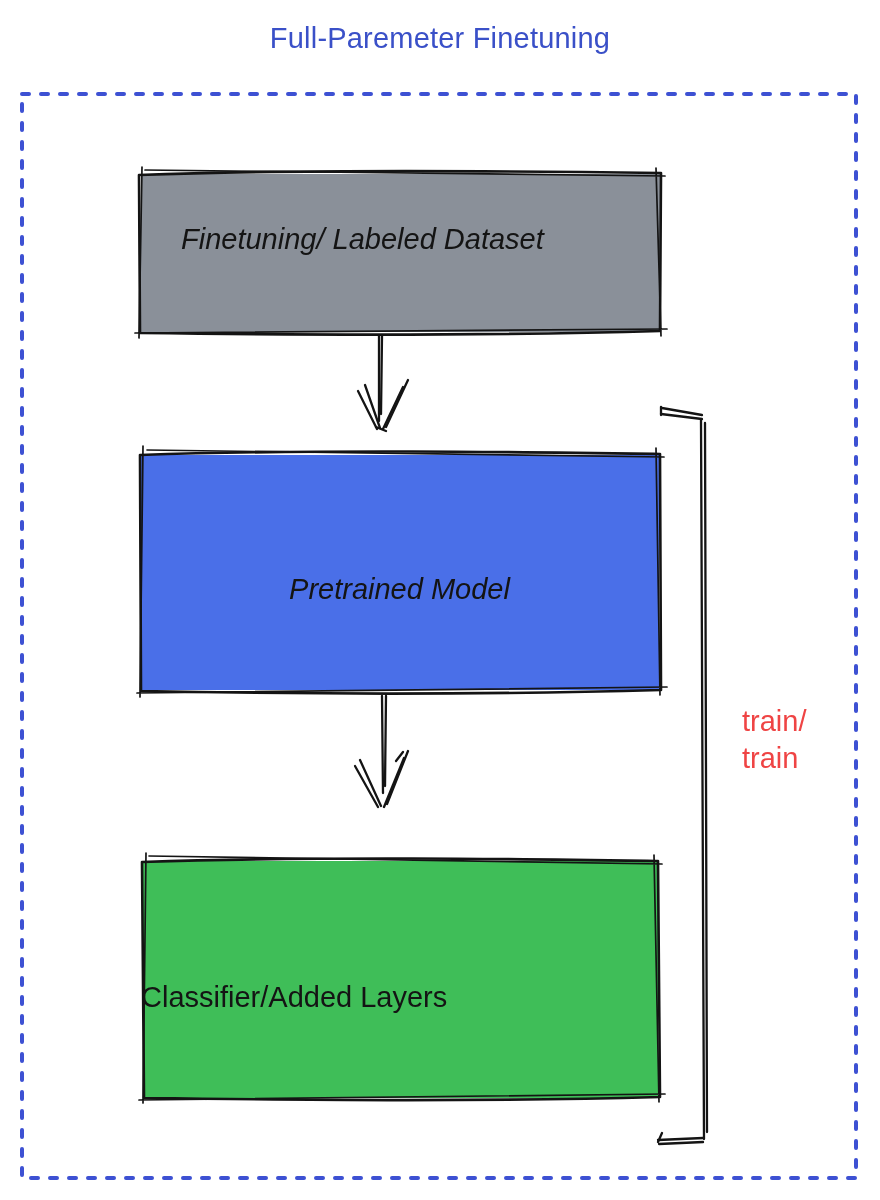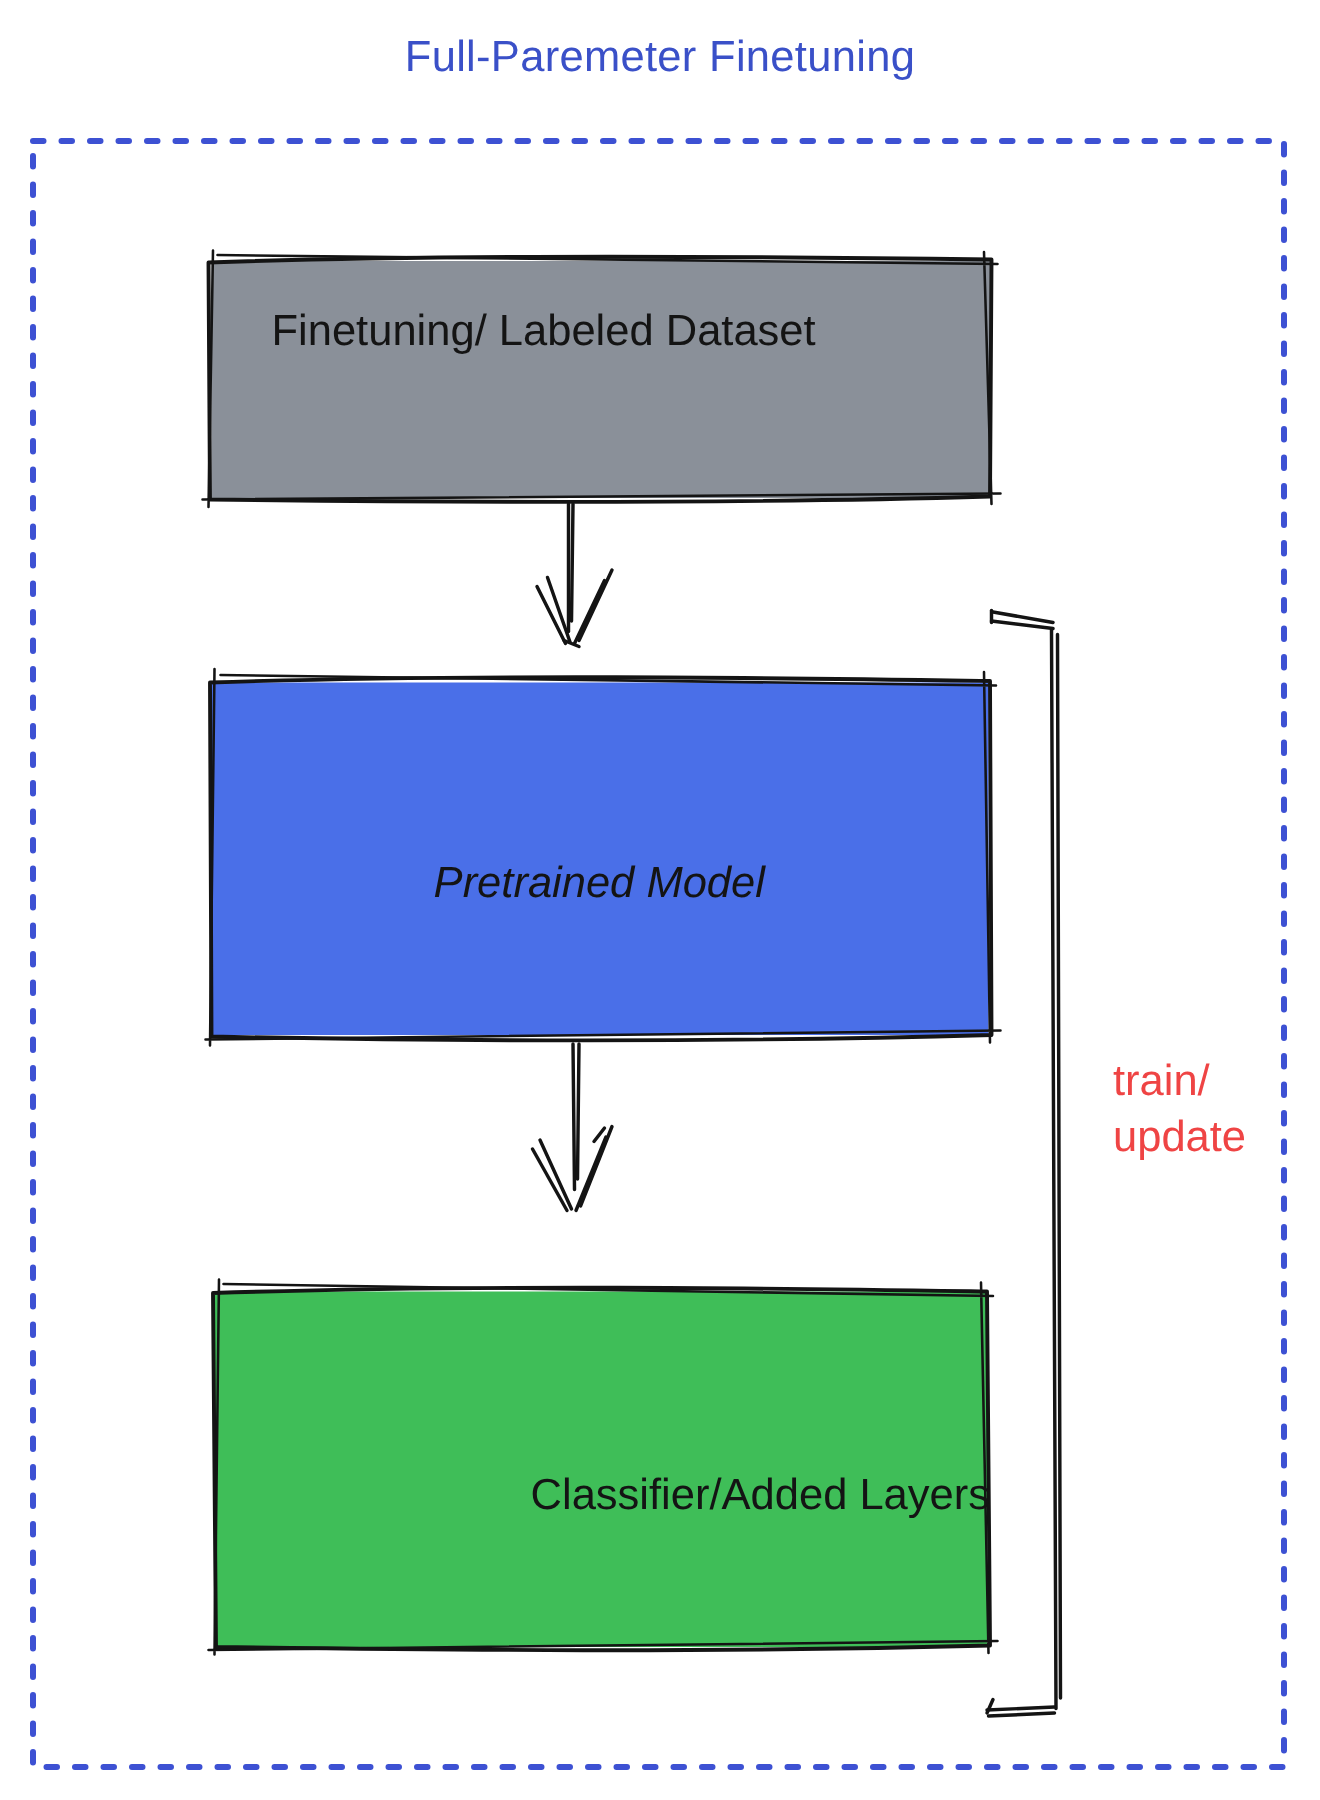--- a/index.html
+++ b/index.html
@@ -25,23 +25,23 @@
     font-size: 29px;
     color: #3a50c8;
     letter-spacing: 0.2px;
   }
   .box-label {
     position: absolute;
     font-size: 29px;
     color: #141414;
     white-space: nowrap;
   }
-  .label-dataset    { left: 181px; top: 205px; }
+  .label-dataset    { left: 181px; top: 223px; font-style: italic; }
   .label-pretrained { left: 139px; top: 573px; width: 521px; text-align: center; font-style: italic; }
-  .label-classifier { left: 141px; top: 981px; width: 519px; text-align: right; }
+  .label-classifier { left: 141px; top: 981px; width: 519px; text-align: left; }
   .bracket-label {
     position: absolute;
     left: 742px;
     top: 703px;
     font-size: 29px;
     line-height: 37px;
     color: #ef4444;
   }
   .stroke { fill: none; stroke: #141414; stroke-linecap: round; stroke-linejoin: round; }
   .sw-main   { stroke-width: 2.6; }
@@ -110,16 +110,16 @@
   <div class="page-title">Full-Paremeter Finetuning</div>
 
   <div class="box-label label-dataset">Finetuning/ Labeled Dataset</div>
 
   <div class="box-label label-pretrained">Pretrained Model</div>
 
   <div class="box-label label-classifier">Classifier/Added Layers</div>
 
   <div class="bracket-label">
     <div>train/</div>
-    <div>update</div>
+    <div>train</div>
   </div>
 
 </div>
 
 </body></html>

